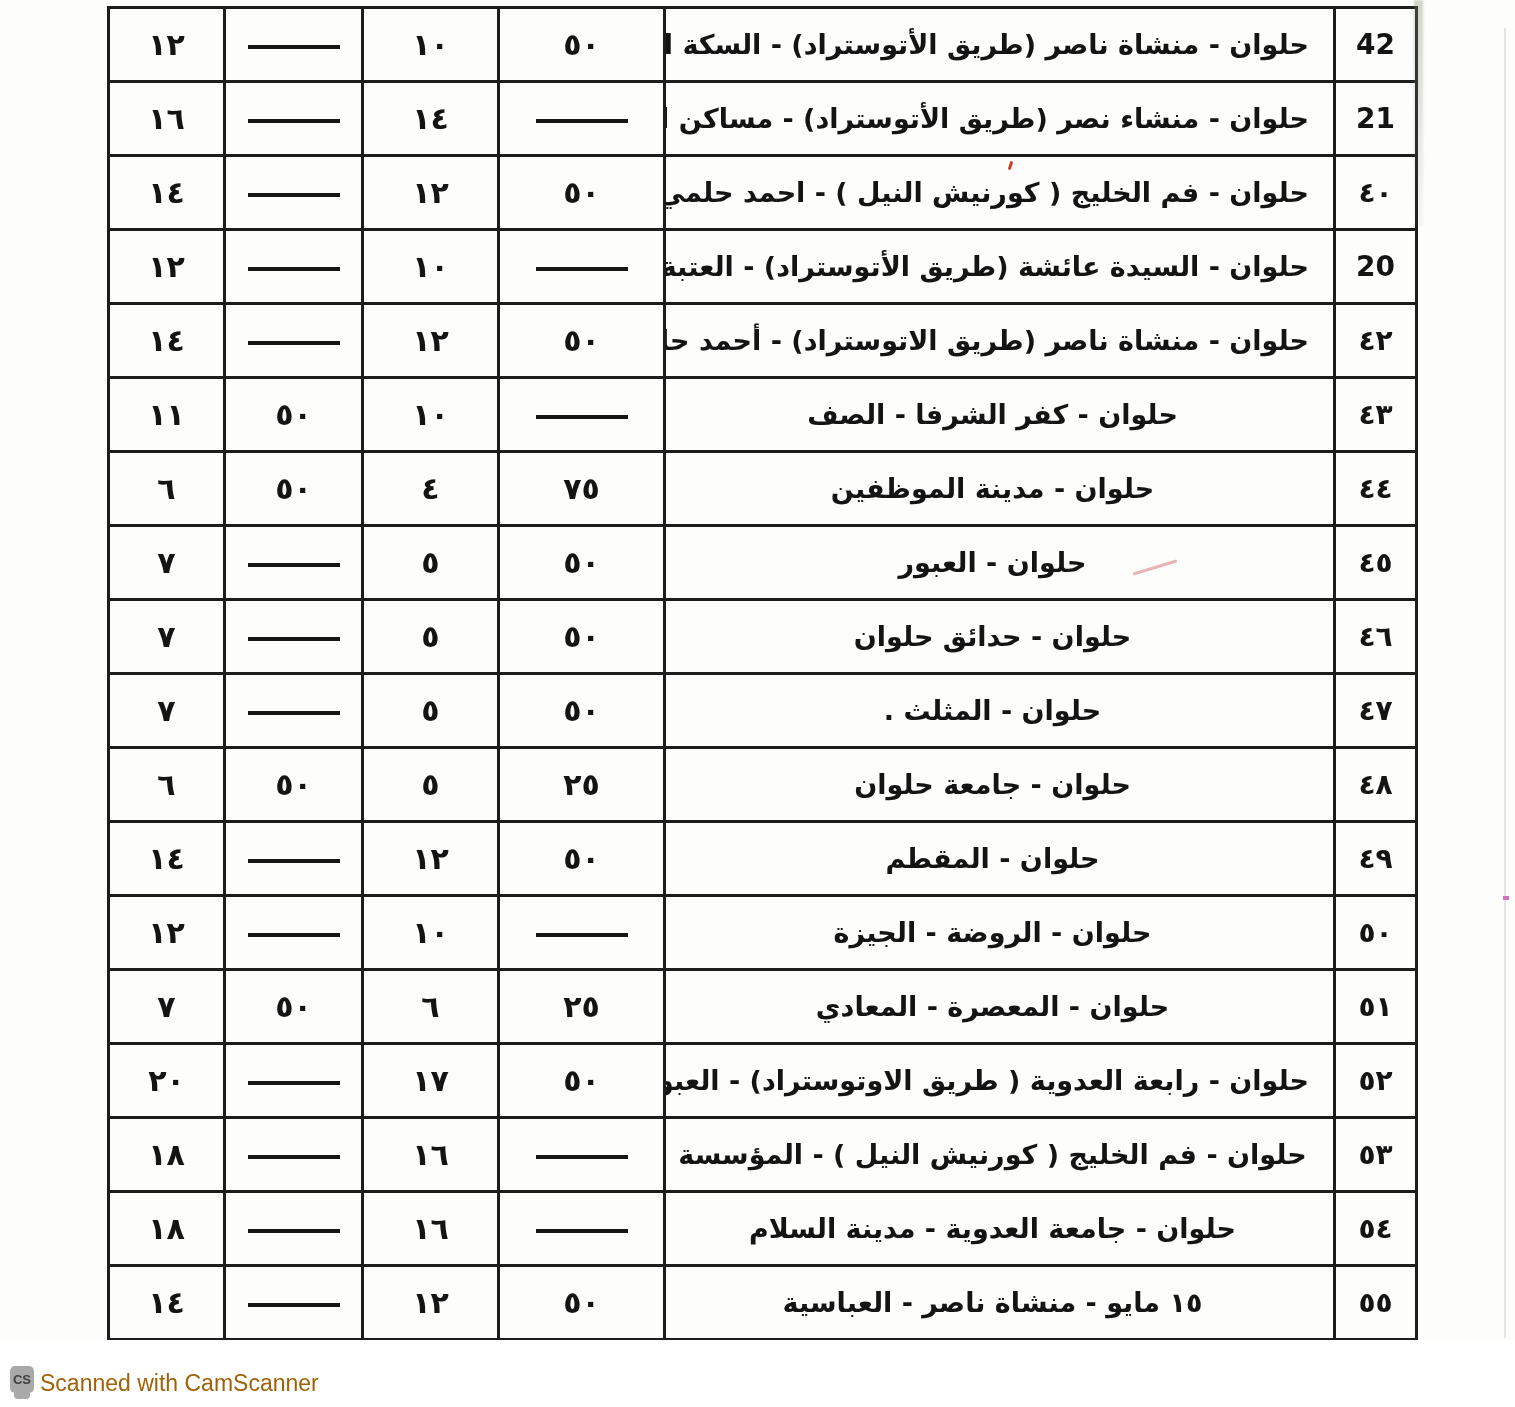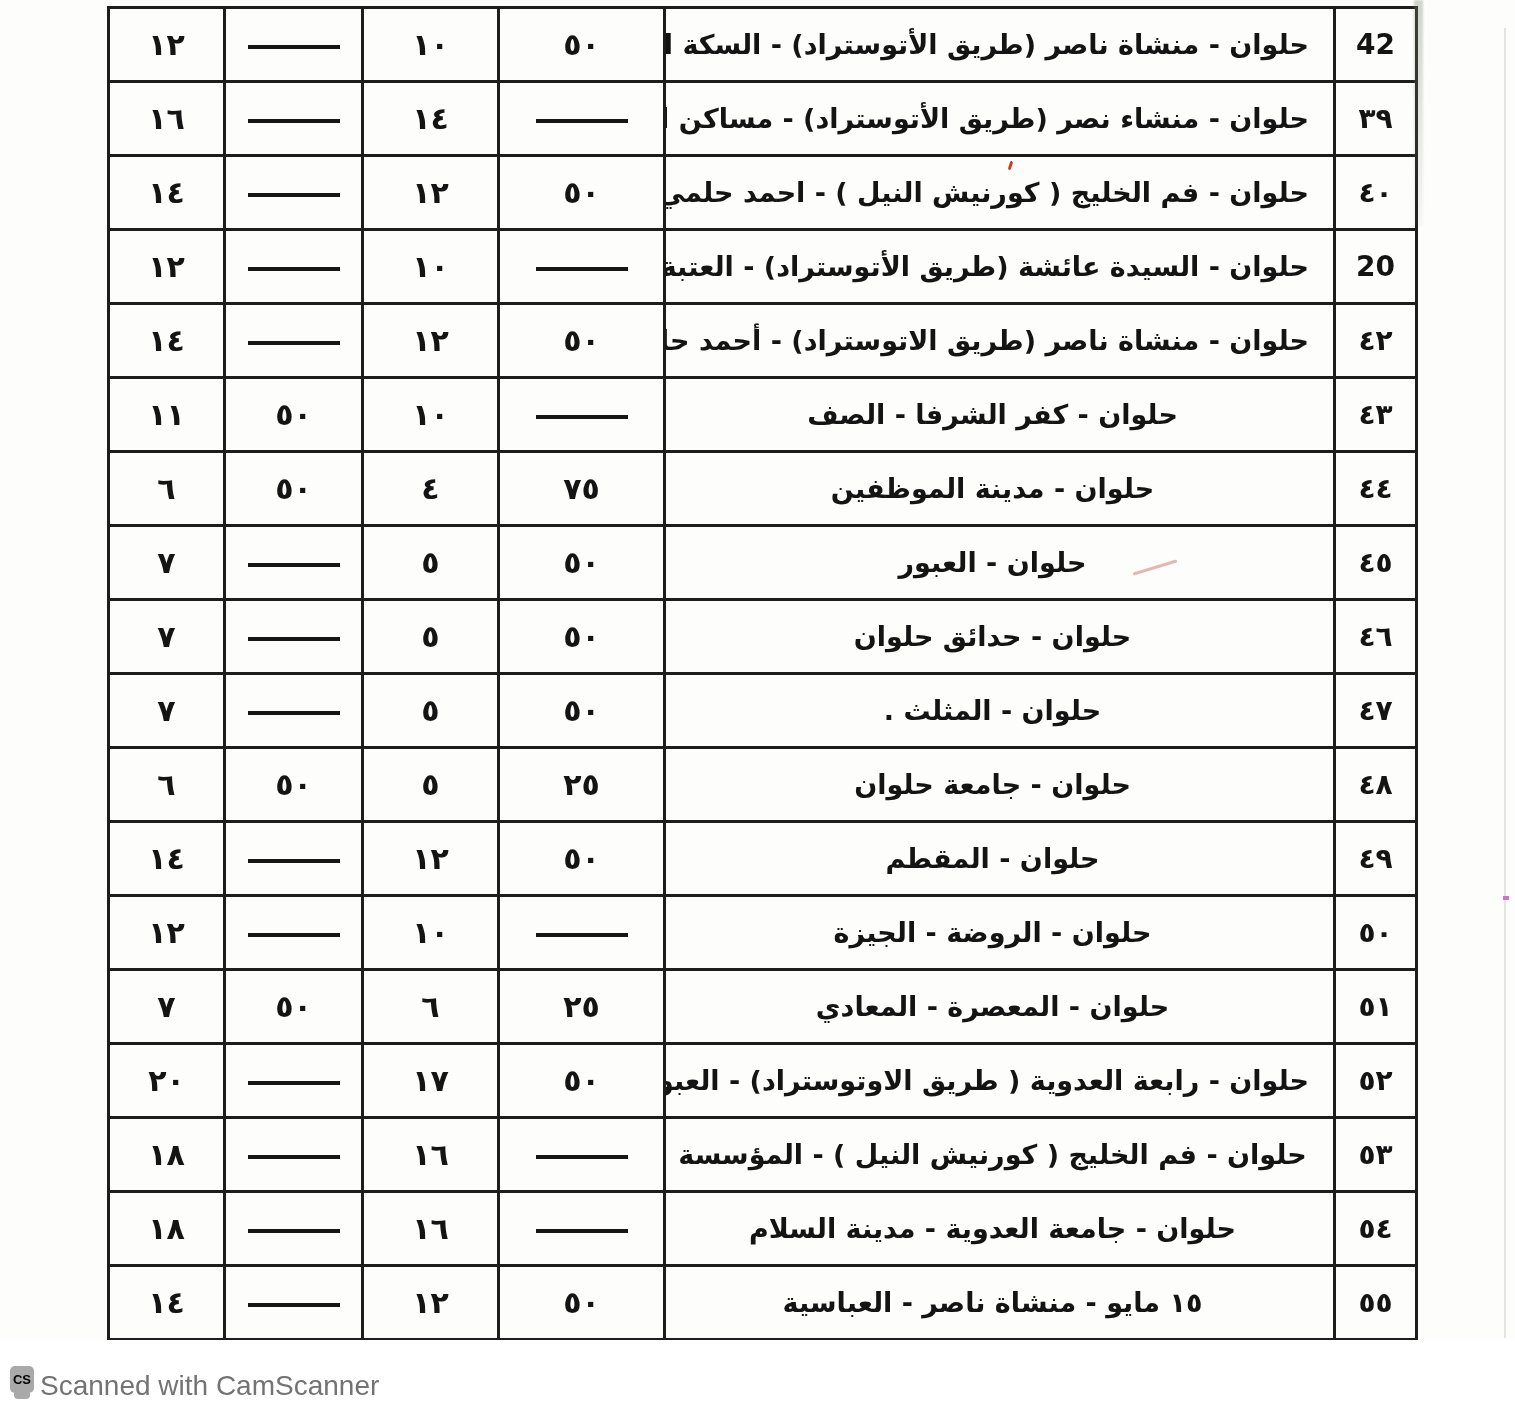--- a/index.html
+++ b/index.html
@@ -90,38 +90,38 @@
     width:1515px;height:67px;
     background:#ffffff;
     font-family:"Liberation Sans",sans-serif;
   }
   .cs-badge{
     position:absolute;
     left:10px;top:26px;
     width:24px;height:27px;
     background:#a9a9a9;
     border-radius:5px;
-    color:#000000;
+    color:#404040;
     font-size:13px;
     font-weight:bold;
     display:flex;align-items:center;justify-content:center;
   }
   .cs-badge::after{
     content:"";
     position:absolute;
     left:4px;bottom:-6px;
     width:16px;height:6px;
     background:#a9a9a9;
     border-radius:0 0 4px 4px;
   }
   .cs-text{
     position:absolute;
     left:40px;top:30px;
-    font-size:28px;
-    color:#737373;
+    font-size:23px;
+    color:#a16207;
   }
 </style>
 </head>
 <body>
 
 <div class="page">
 
   <table class="fares">
     <colgroup>
       <col style="width:82px">
@@ -134,21 +134,21 @@
     <tbody>
         <tr>
           <td class="cell-no">42</td>
           <td class="cell-name">حلوان - منشاة ناصر (طريق الأتوستراد) - السكة البيضاء</td>
           <td class="cell-val">٥٠</td>
           <td class="cell-val">١٠</td>
           <td class="cell-val"><span class="dash"></span></td>
           <td class="cell-val">١٢</td>
         </tr>
         <tr>
-          <td class="cell-no">٣٩</td>
+          <td class="cell-no">21</td>
           <td class="cell-name">حلوان - منشاء نصر (طريق الأتوستراد) - مساكن الشروق</td>
           <td class="cell-val"><span class="dash"></span></td>
           <td class="cell-val">١٤</td>
           <td class="cell-val"><span class="dash"></span></td>
           <td class="cell-val">١٦</td>
         </tr>
         <tr>
           <td class="cell-no">٤٠</td>
           <td class="cell-name">حلوان - فم الخليج ( كورنيش النيل ) - احمد حلمي</td>
           <td class="cell-val">٥٠</td>

